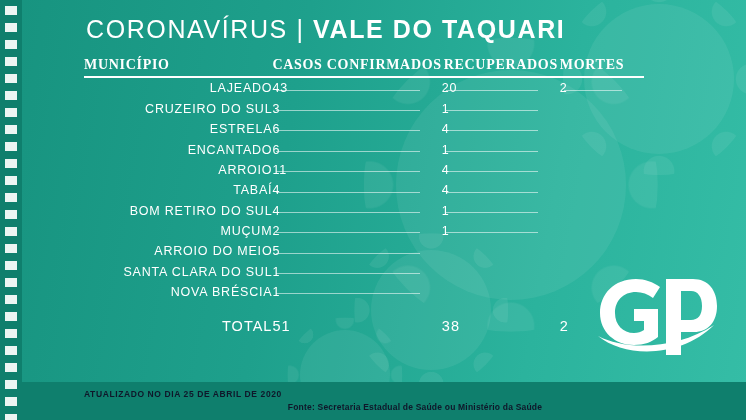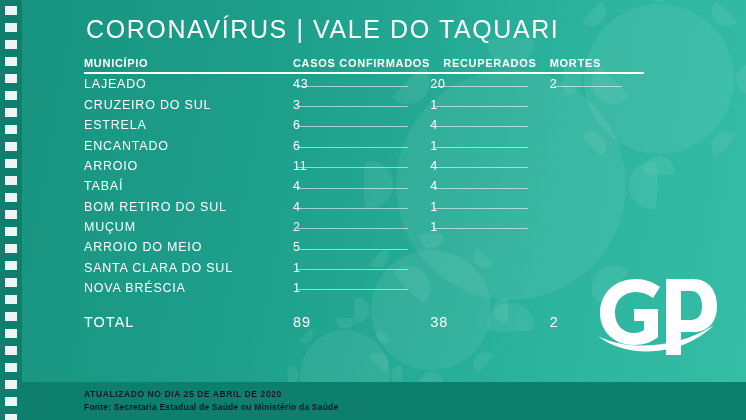--- a/index.html
+++ b/index.html
@@ -75,49 +75,50 @@
   }
   .title {
     margin: 14px 0 0 0;
     padding-left: 64px;
     color: #ffffff;
     font-size: 25px;
     letter-spacing: 1.6px;
     font-weight: 400;
     line-height: 1.25;
   }
-  .title b { font-weight: 400; margin-top: 34px; }
+  .title b { font-weight: 700; margin-top: 34px; }
 
   table.tbl {
     margin: 12px 0 0 62px;
     border-collapse: collapse;
     width: 560px;
     color: #ffffff;
   }
   table.tbl th {
-    font-size: 11px;
+    font-size: 14px;
     font-weight: 700;
     letter-spacing: .7px;
     padding: 0 0 3px 0;
     border-bottom: 2px solid #ffffff;
     white-space: nowrap;
+    font-family: Liberation Serif, serif;
   }
   th.h-city { text-align: left; width: 210px; }
   th.h-conf { text-align: right; width: 130px; }
   th.h-rec  { text-align: center; width: 120px; }
   th.h-mort { text-align: left;  width: 95px; }
 
   table.tbl td {
     font-size: 12.5px;
     letter-spacing: .8px;
     padding: 3.2px 0;
     vertical-align: bottom;
   }
   td.city {
-    text-align: left;
+    text-align: right;
     position: relative;
     padding-right: 8px;
     white-space: nowrap;
     margin-left: 44px;
   }
   td.num {
     text-align: left;
     position: relative;
     font-size: 12.5px;
   }
@@ -148,20 +149,21 @@
   .footer .l1 {
     font-size: 8.5px;
     font-weight: 700;
     letter-spacing: .6px;
     margin-bottom: 3px;
   }
   .footer .l2 {
     font-size: 8.5px;
     font-weight: 700;
     letter-spacing: .2px;
+    text-align: center;
   }
 
   .logo {
     position: absolute;
     right: 22px;
     bottom: 62px;
     width: 150px;
     height: 95px;
     z-index: 4;
   }
@@ -283,21 +285,21 @@
             <td class="num"></td>
           </tr>
           <tr>
             <td class="city">NOVA BRÉSCIA</td>
             <td class="num"><span class="lead"></span><span>1</span></td>
             <td class="num"></td>
             <td class="num"></td>
           </tr>
           <tr class="totals">
             <td class="city">TOTAL</td>
-            <td class="num">89</td>
+            <td class="num">51</td>
             <td class="num">38</td>
             <td class="num">2</td>
           </tr>
         </tbody>
     </table>
   </div>
 
   <div class="logo">
     <svg viewBox="0 0 150 95" width="150" height="95" aria-hidden="true">
       <path d="M62 16 C40 16 26 31 26 50 C26 69 41 82 60 82 C70 82 78 79 84 74 L84 46 L60 46 L60 58 L70 58 L70 67 C67 69 64 70 60 70 C49 70 41 62 41 50 C41 38 49 29 62 29 C68 29 74 31 79 35 L86 24 C79 19 71 16 62 16 Z" fill="#ffffff"></path>

